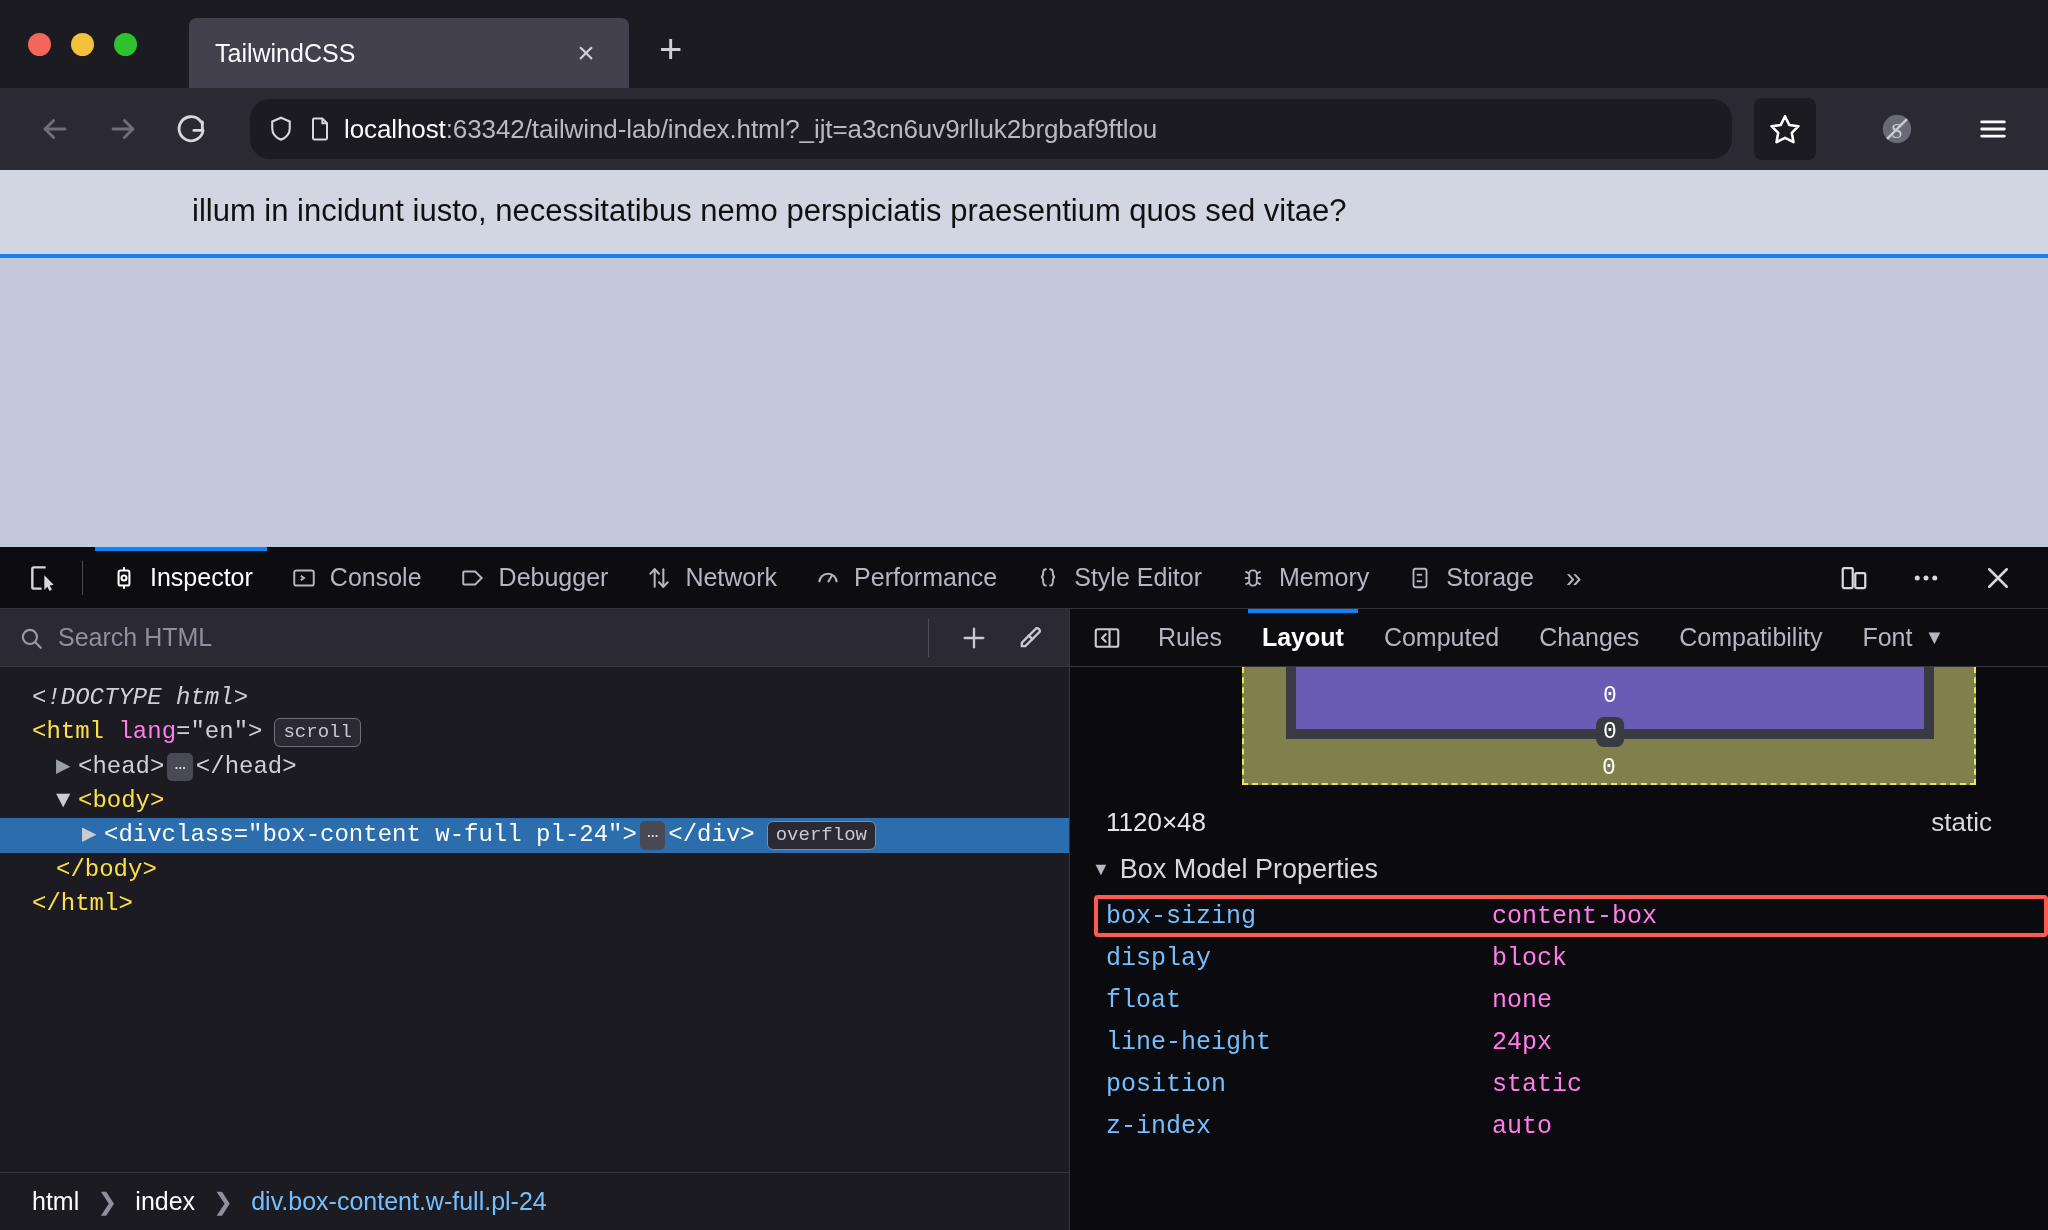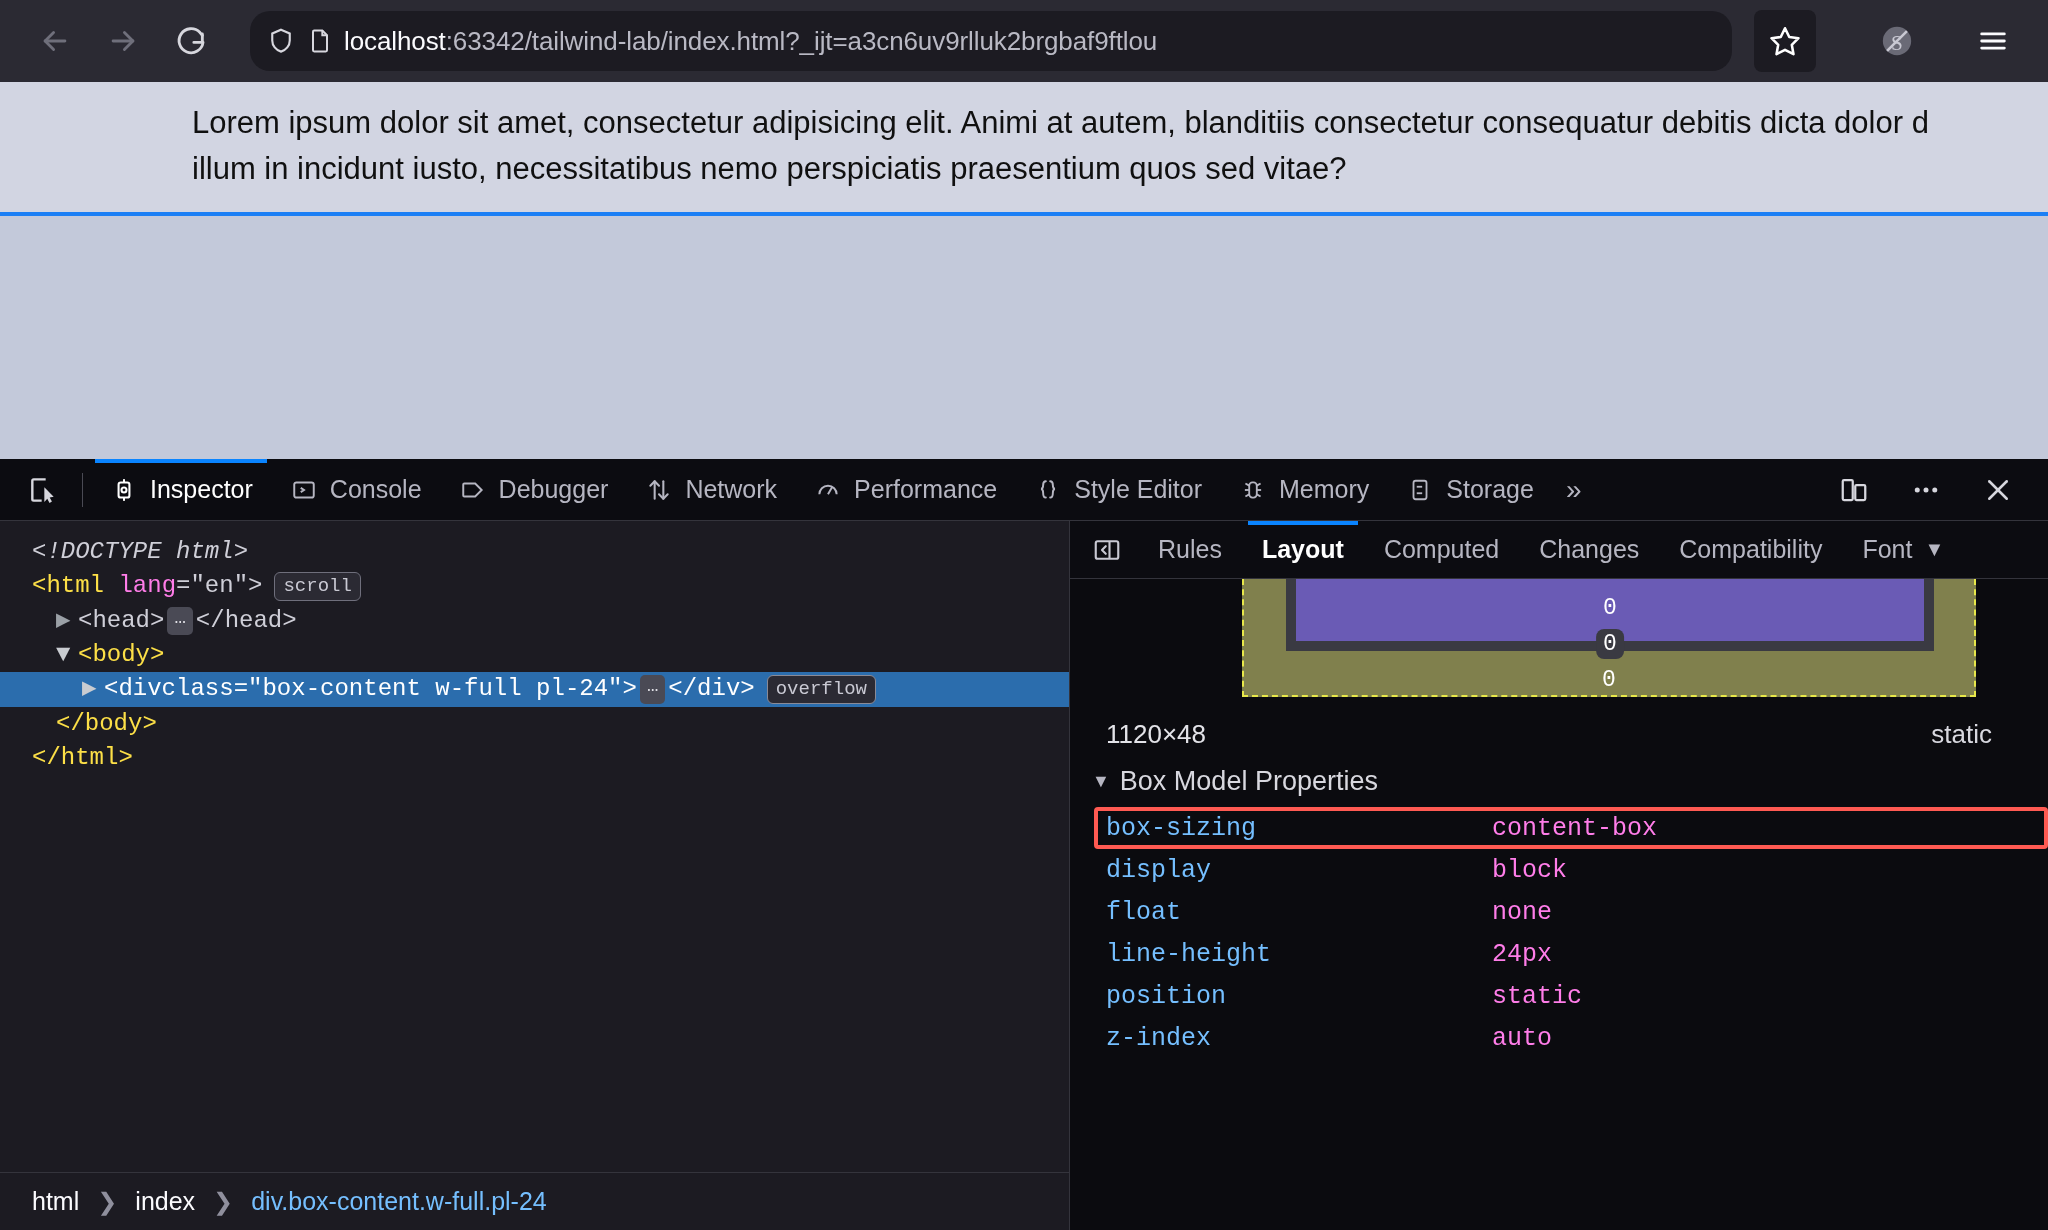--- a/index.html
+++ b/index.html
@@ -206,20 +206,34 @@
   .prop-row.highlight::after {
     content:""; position:absolute; left: 24px; right: 0px; top: 0px; bottom:0px;
     border: 4px solid #ff5a52; border-radius: 4px; pointer-events:none;
   }
 </style>
 </head>
 <body>
 
 <div class="browser">
 
+  <div class="titlebar">
+    <div class="traffic">
+      <div class="light red"></div>
+      <div class="light yellow"></div>
+      <div class="light green"></div>
+    </div>
+    <div class="tabstrip">
+      <div class="tab">
+        <span class="tab-title">TailwindCSS</span>
+        <span class="tab-close">×</span>
+      </div>
+      <span class="newtab">+</span>
+    </div>
+  </div>
 
   <div class="navbar">
     <div class="navbtn">
       <svg width="34" height="34" viewBox="0 0 24 24" fill="none" stroke="#6f6f7b" stroke-width="2" stroke-linecap="round" stroke-linejoin="round">
           <line x1="19" y1="12" x2="5" y2="12"></line>
           <polyline points="11 18 5 12 11 6"></polyline>
         </svg>
     </div>
     <div class="navbtn">
       <svg width="34" height="34" viewBox="0 0 24 24" fill="none" stroke="#6f6f7b" stroke-width="2" stroke-linecap="round" stroke-linejoin="round">
@@ -267,21 +281,20 @@
             <line x1="4" y1="7" x2="20" y2="7"></line>
             <line x1="4" y1="12" x2="20" y2="12"></line>
             <line x1="4" y1="17" x2="20" y2="17"></line>
           </svg>
       </div>
     </div>
   </div>
 
   <div class="viewport">
     <div class="page-text-box">
-      <div class="page-text">Lorem ipsum dolor sit amet, consectetur adipisicing elit. Animi at autem, blanditiis consectetur consequatur debitis dicta dolor d</div>
       <div class="page-text l2">illum in incidunt iusto, necessitatibus nemo perspiciatis praesentium quos sed vitae?</div>
     </div>
     <div class="view-rest"></div>
   </div>
 
   <div class="devtools">
 
     <div class="dt-toolbar">
       <div class="picker-btn">
         <svg width="32" height="32" viewBox="0 0 24 24" fill="none" stroke="#d7d7de" stroke-width="1.8">
@@ -395,20 +408,44 @@
               <line x1="5" y1="5" x2="19" y2="19"></line>
               <line x1="19" y1="5" x2="5" y2="19"></line>
             </svg>
         </div>
       </div>
     </div>
 
     <div class="dt-body">
 
       <div class="markup">
+        <div class="search-row">
+          <span class="search-ic">
+            <svg width="26" height="26" viewBox="0 0 24 24" fill="none" stroke="#9a9aa6" stroke-width="2">
+                <circle cx="11" cy="11" r="6.5"></circle>
+                <line x1="16" y1="16" x2="21" y2="21" stroke-linecap="round"></line>
+              </svg>
+          </span>
+          <span class="search-ph">Search HTML</span>
+          <div class="search-tools">
+            <div class="v-sep"></div>
+            <div class="stool">
+              <svg width="28" height="28" viewBox="0 0 24 24" stroke="#c9c9d3" stroke-width="2" stroke-linecap="round">
+                  <line x1="12" y1="4" x2="12" y2="20"></line>
+                  <line x1="4" y1="12" x2="20" y2="12"></line>
+                </svg>
+            </div>
+            <div class="stool">
+              <svg width="28" height="28" viewBox="0 0 24 24" fill="none" stroke="#c9c9d3" stroke-width="2" stroke-linecap="round">
+                  <path d="M17.5 3.5a2.8 2.8 0 0 1 3 3L14 13l-3-3z"></path>
+                  <path d="M11 10l-6 6v3h3l6-6"></path>
+                </svg>
+            </div>
+          </div>
+        </div>
 
         <div class="domtree">
           <div class="dom-line">
             <span class="doctype">&lt;!DOCTYPE html&gt;</span>
           </div>
           <div class="dom-line">
             <span class="tag">&lt;html</span>
               <span>&nbsp;</span>
               <span class="attr">lang</span>
               <span class="attrval">="en"&gt;</span>

